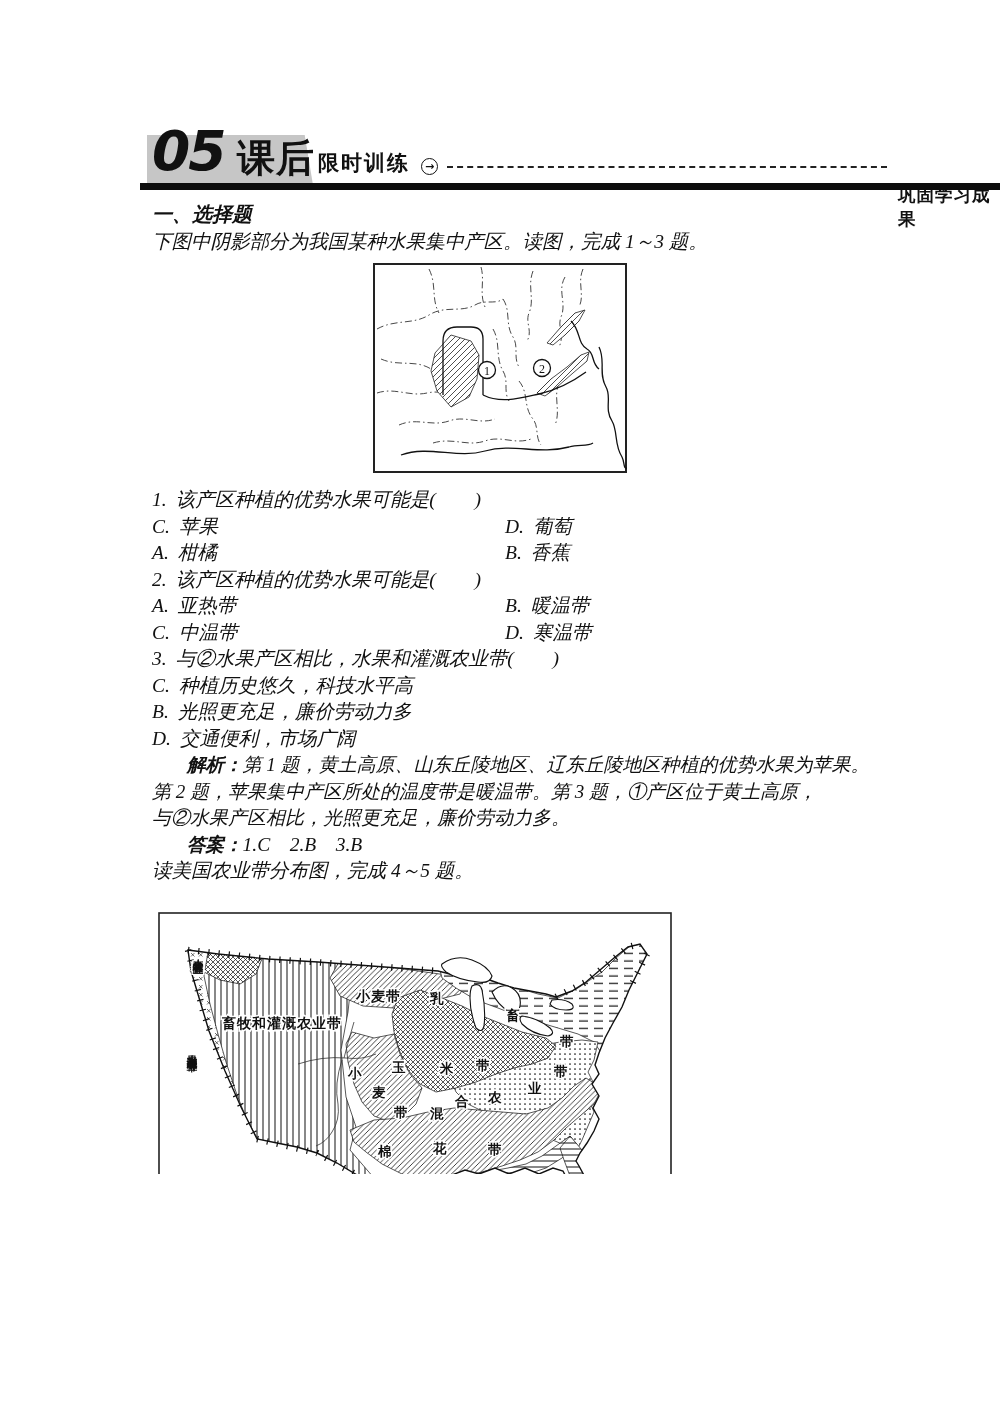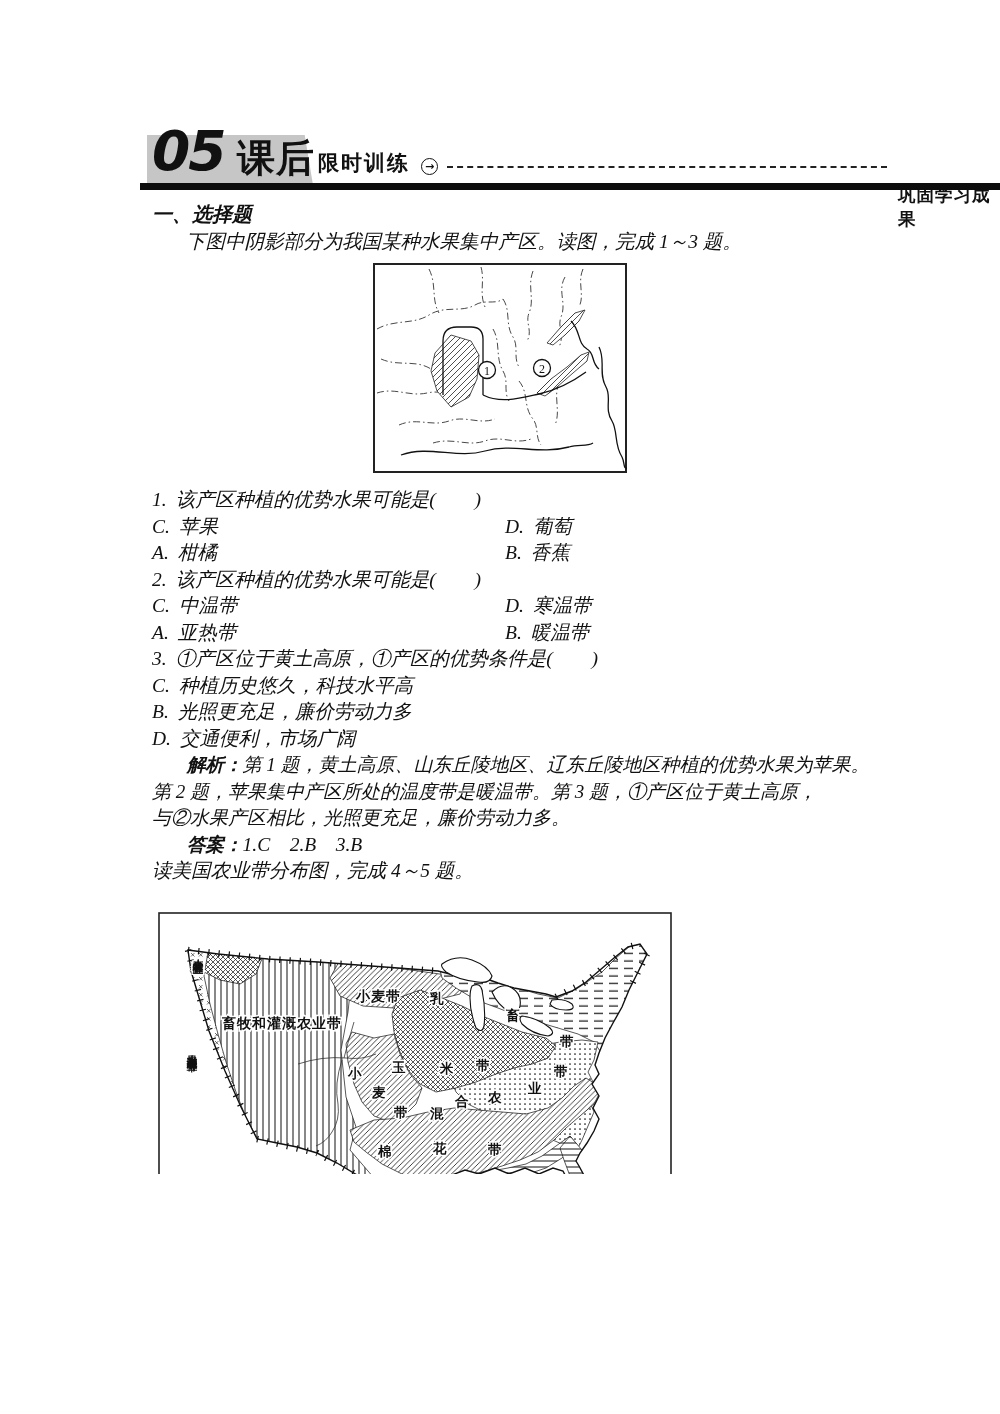--- a/index.html
+++ b/index.html
@@ -18,21 +18,21 @@
             border-radius:50%;display:flex;align-items:center;justify-content:center;
             font-size:11px;font-weight:bold;font-family:"DejaVu Sans",sans-serif;line-height:1;}
   .hdr-dashes{position:absolute;left:447px;top:166px;width:440px;border-top:2.4px dashed #222;}
   .hdr-tag{position:absolute;left:898px;top:155px;font-family:"Liberation Sans",sans-serif;
            font-size:17.5px;font-weight:bold;letter-spacing:1px;margin-top:28px;}
   .thick-rule{position:absolute;left:140px;top:183px;width:860px;height:7px;background:#0d0d0d;}
   
   .flow{position:absolute;left:152px;top:201px;width:710px;font-style:italic;}
   .sec-title{height:27px;line-height:27px;font-family:"Liberation Sans",sans-serif;
              font-size:20px;font-weight:bold;white-space:nowrap;}
-  .intro{height:27px;line-height:27px;font-size:19.5px;white-space:nowrap;margin-left:34px;}
+  .intro{height:27px;line-height:27px;font-size:19.5px;white-space:nowrap;}
   .map-gap{height:232px;}
   .line{height:26.5px;line-height:26.5px;font-size:19.5px;white-space:nowrap;}
   .q-num{display:inline-block;margin-right:9px;}
   .opt{display:inline-block;min-width:353px;}
   .opt-label{display:inline-block;margin-right:9px;}
   .ana .line{font-size:19px;}
   .b{font-weight:bold;font-family:"Liberation Sans",sans-serif;font-size:18.5px;margin-left:35px;}
   
   .china-map{position:absolute;left:373px;top:263px;width:254px;height:210px;}
   .us-map{position:absolute;left:158px;top:912px;width:514px;height:344px;}
@@ -62,24 +62,24 @@
   <div class="flow">
     <div class="sec-title">一、选择题</div>
     <div class="intro">下图中阴影部分为我国某种水果集中产区。读图，完成 1～3 题。</div>
     <div class="map-gap"></div>
 
     <div class="line"><span class="q-num">1.</span><span>该产区种植的优势水果可能是(　　)</span></div>
     <div class="line"><span class="opt"><span class="opt-label">C.</span><span>苹果</span></span><span class="opt"><span class="opt-label">D.</span><span>葡萄</span></span></div>
     <div class="line"><span class="opt"><span class="opt-label">A.</span><span>柑橘</span></span><span class="opt"><span class="opt-label">B.</span><span>香蕉</span></span></div>
 
     <div class="line"><span class="q-num">2.</span><span>该产区种植的优势水果可能是(　　)</span></div>
+    <div class="line"><span class="opt"><span class="opt-label">A.</span><span>亚热带</span></span><span class="opt"><span class="opt-label">B.</span><span>暖温带</span></span></div>
     <div class="line"><span class="opt"><span class="opt-label">C.</span><span>中温带</span></span><span class="opt"><span class="opt-label">D.</span><span>寒温带</span></span></div>
-    <div class="line"><span class="opt"><span class="opt-label">A.</span><span>亚热带</span></span><span class="opt"><span class="opt-label">B.</span><span>暖温带</span></span></div>
-
-    <div class="line"><span class="q-num">3.</span><span>①产区位于黄土高原，①产区的优势条件是(　　)</span></div>
+
+    <div class="line"><span class="q-num">3.</span><span>与②水果产区相比，水果和灌溉农业带(　　)</span></div>
     <div class="line"><span class="opt-label">C.</span><span>种植历史悠久，科技水平高</span></div>
     <div class="line"><span class="opt-label">B.</span><span>光照更充足，廉价劳动力多</span></div>
     <div class="line"><span class="opt-label">D.</span><span>交通便利，市场广阔</span></div>
 
     <div class="ana">
       <div class="line"><span class="b">解析：</span><span>第 1 题，黄土高原、山东丘陵地区、辽东丘陵地区种植的优势水果为苹果。</span></div>
       <div class="line">第 2 题，苹果集中产区所处的温度带是暖温带。第 3 题，①产区位于黄土高原，</div>
       <div class="line">与②水果产区相比，光照更充足，廉价劳动力多。</div>
     </div>
 

